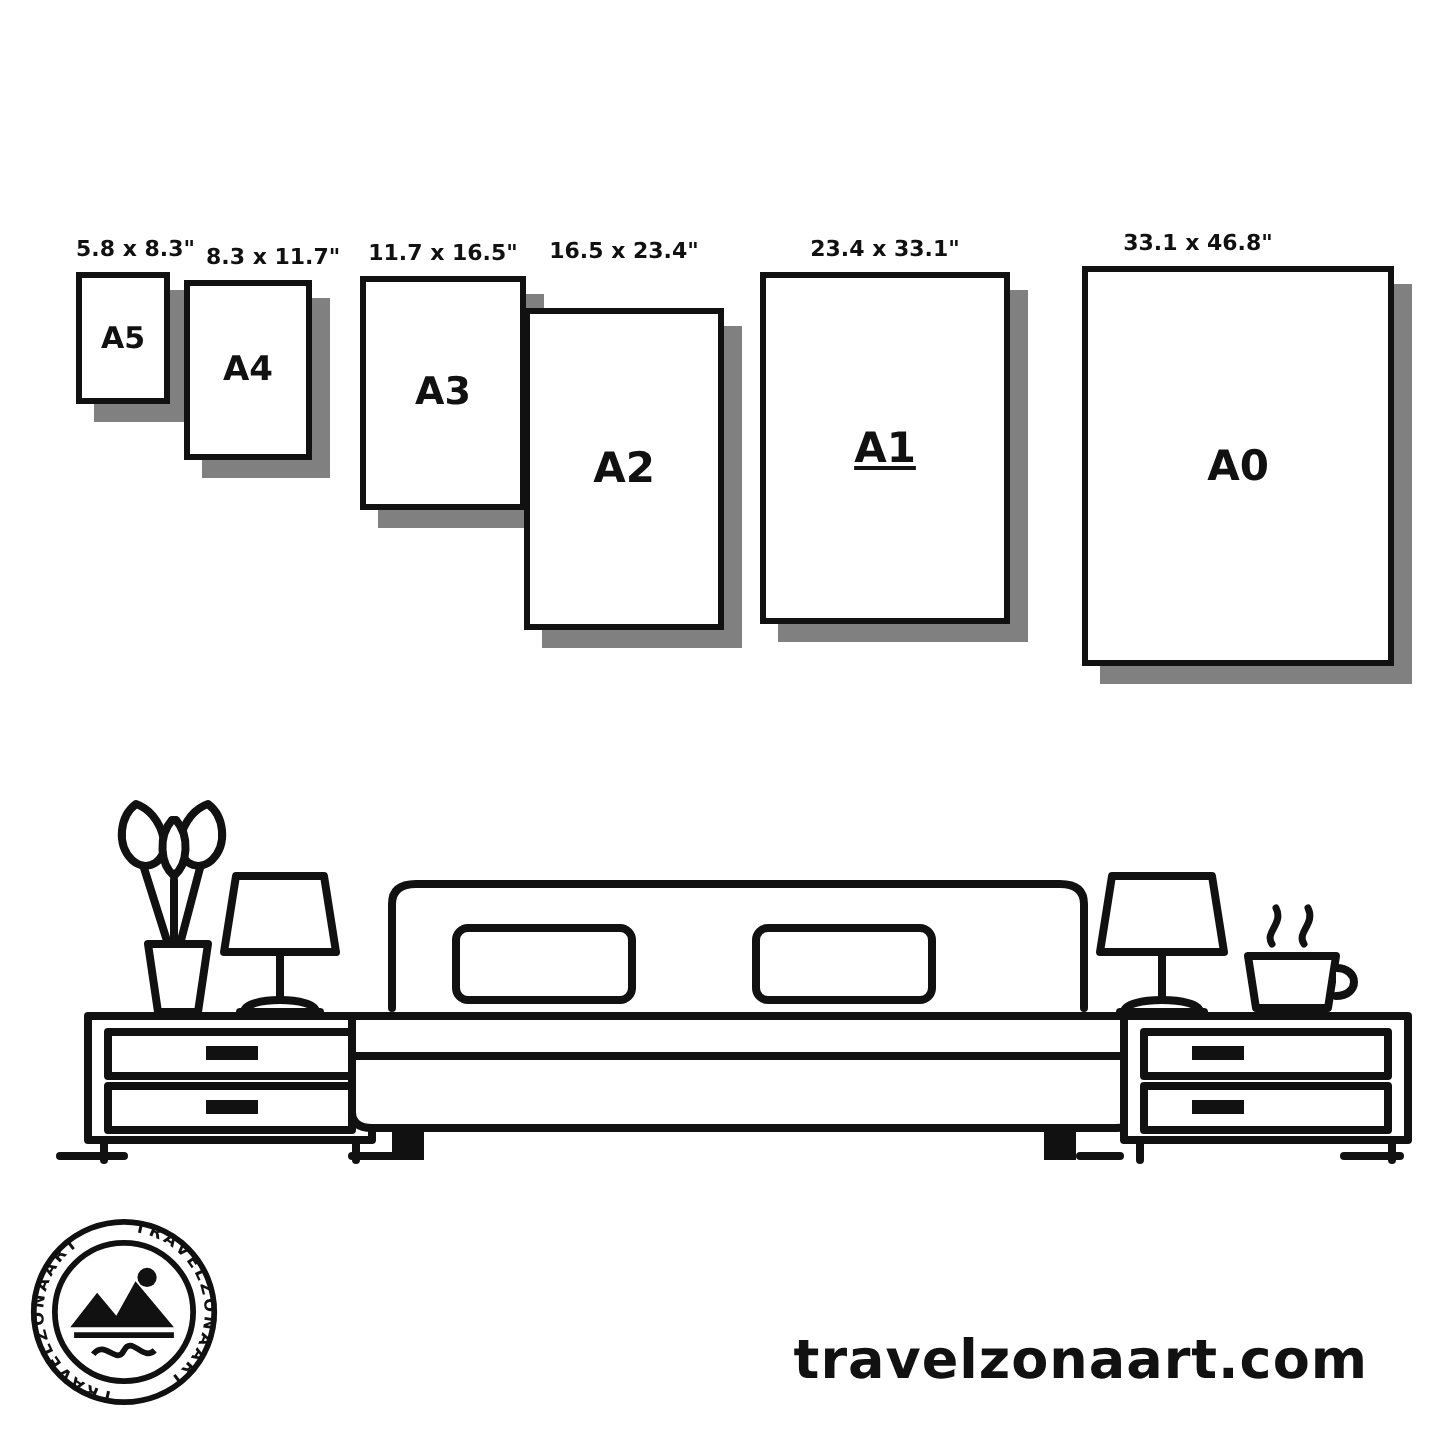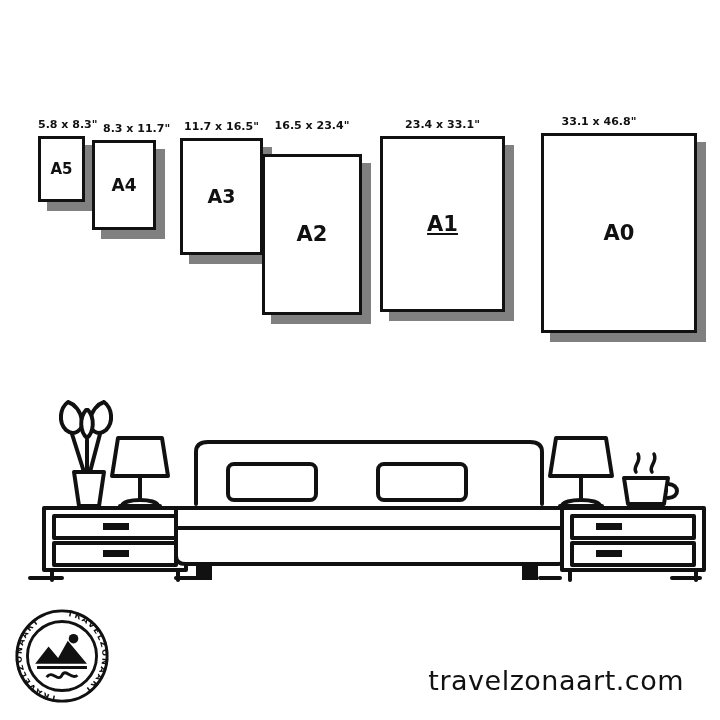--- a/index.html
+++ b/index.html
@@ -64,21 +64,21 @@
     width: 720px;
     height: 230px;
   }
 
   
   .brand-url {
     position: absolute;
     right: 36px;
     bottom: 24px;
     font-size: 27px;
-    font-weight: 400;
+    font-weight: 700;
     letter-spacing: 0.5px;
     color: #111111;
   }
   #logo {
     position: absolute;
     left: 14px;
     bottom: 16px;
     width: 96px;
     height: 96px;
   }

